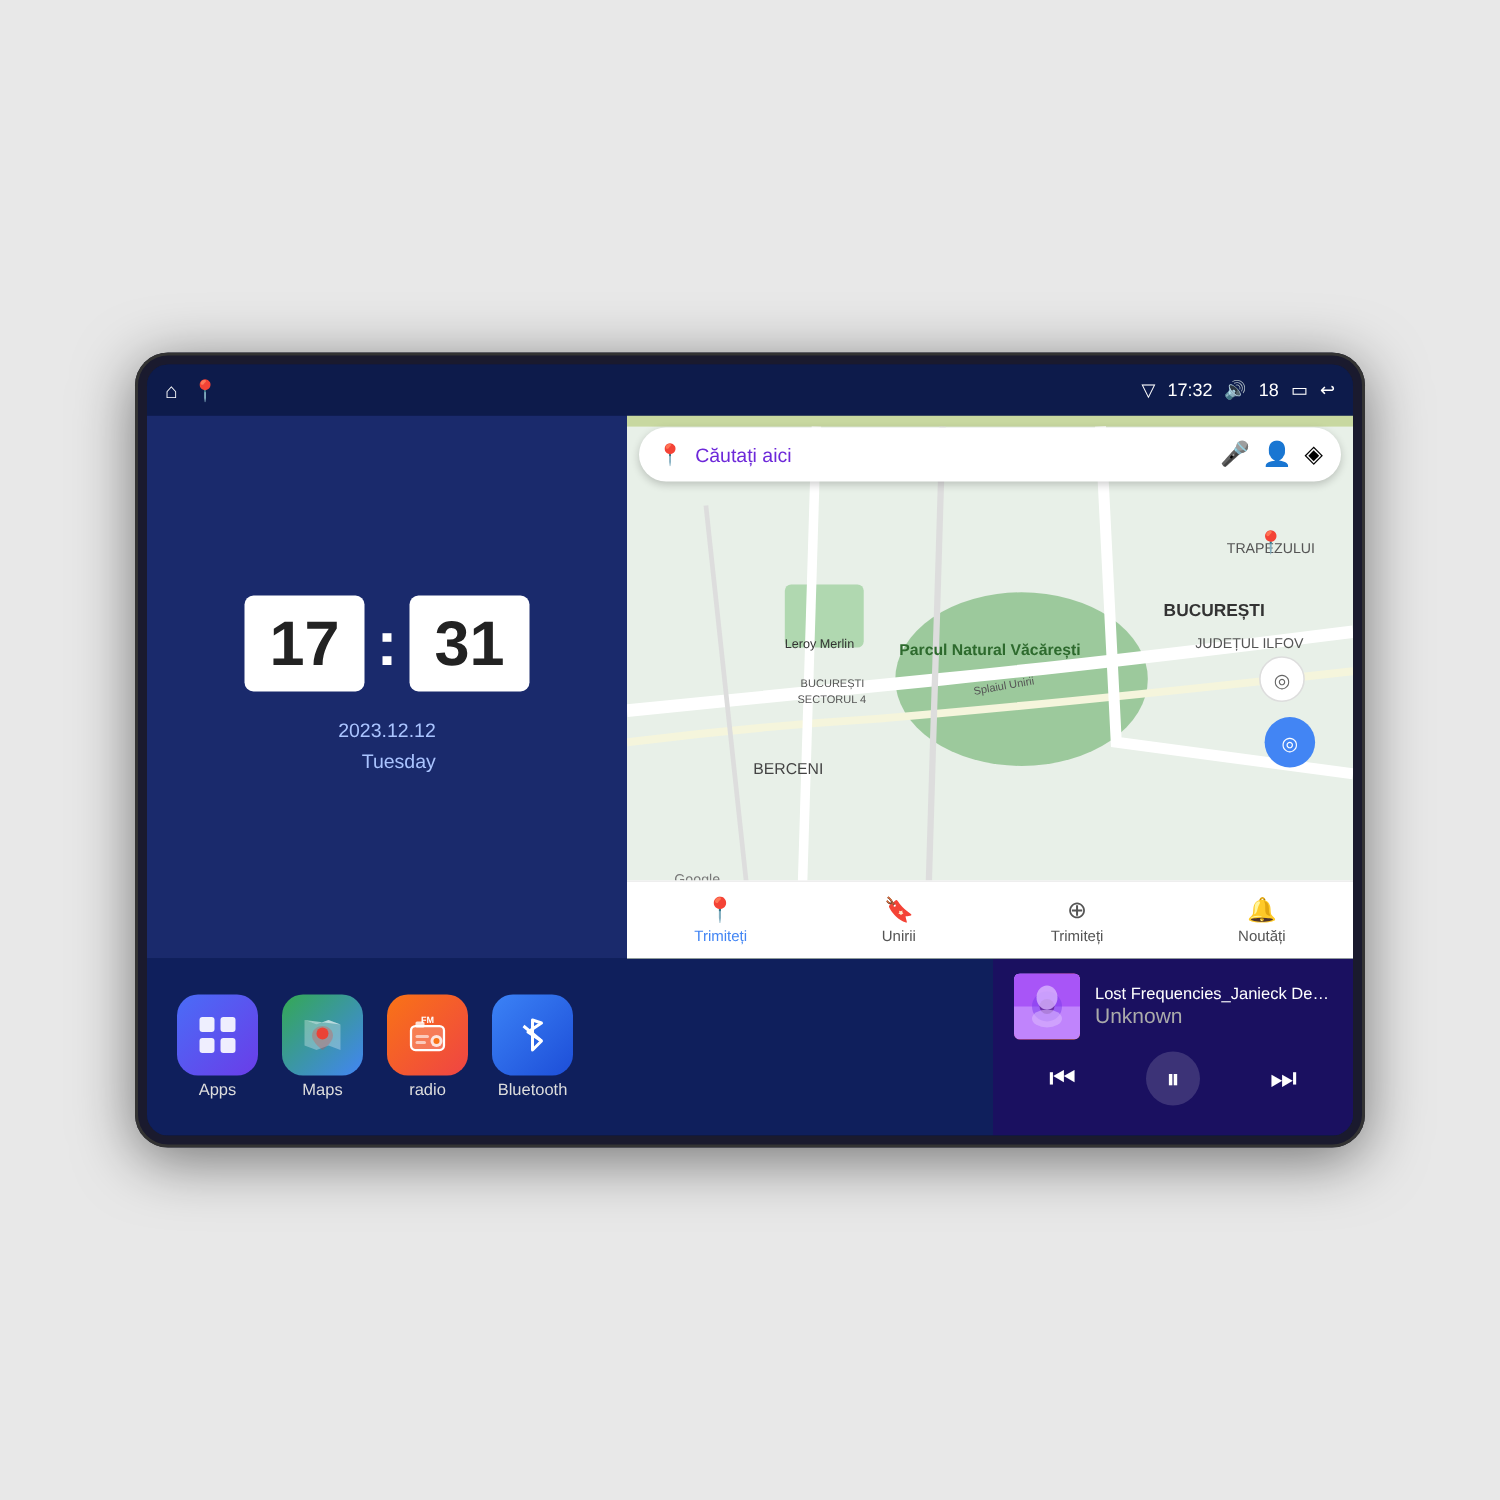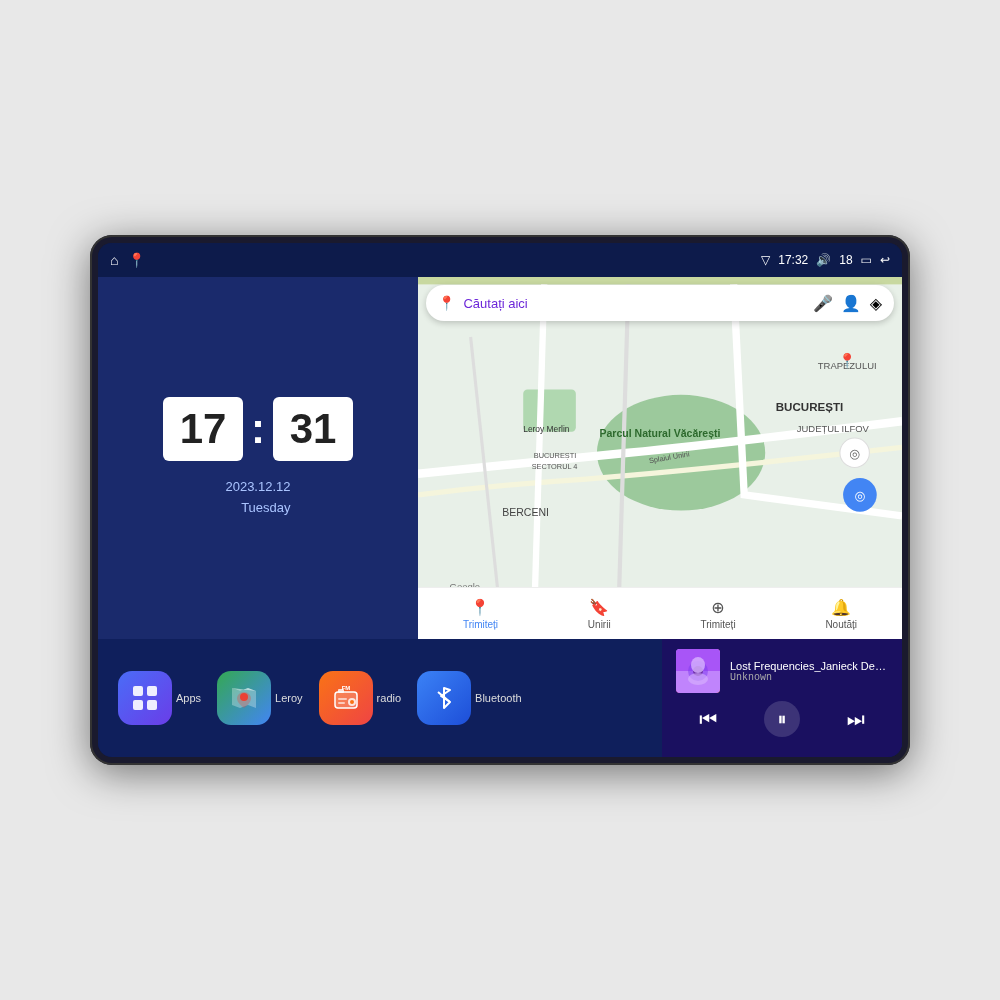--- a/index.html
+++ b/index.html
@@ -183,20 +183,21 @@
     .app-icons-area {
       flex: 1;
       display: flex;
       align-items: center;
       justify-content: flex-start;
       padding: 8px 20px;
       gap: 16px;
     }
     .app-icon-item {
       display: flex;
+      flex-direction: column;
       align-items: center;
       gap: 4px;
       cursor: pointer;
     }
     .app-icon-box {
       width: 54px;
       height: 54px;
       border-radius: 14px;
       display: flex;
       align-items: center;
@@ -249,22 +250,21 @@
     }
     .music-title {
       color: #fff;
       font-size: 11px;
       white-space: nowrap;
       overflow: hidden;
       text-overflow: ellipsis;
     }
     .music-artist {
       color: #aaa;
-      font-size: 10px;
-      font-family: Liberation Mono, monospace;
+      font-size: 14px;
     }
     .music-controls {
       display: flex;
       align-items: center;
       justify-content: space-around;
     }
     .music-btn {
       color: #fff;
       font-size: 20px;
       cursor: pointer;
@@ -406,21 +406,21 @@
 
           <div class="app-icon-item">
             <div class="app-icon-box icon-maps">
               <svg width="28" height="28" viewBox="0 0 28 28" xmlns="http://www.w3.org/2000/svg">
                 <polygon points="2,4 10,7 18,4 26,7 26,24 18,21 10,24 2,21" fill="#fff" opacity="0.3"></polygon>
                 <polygon points="2,4 10,7 18,4 26,7" fill="#fff" opacity="0.5"></polygon>
                 <circle cx="14" cy="13" r="4" fill="#ea4335"></circle>
                 <path d="M14,8 C10,8 7,11 7,14.5 C7,19 14,24 14,24 C14,24 21,19 21,14.5 C21,11 18,8 14,8Z" fill="#ea4335" opacity="0.3"></path>
               </svg>
             </div>
-            <span class="app-icon-label">Leroy</span>
+            <span class="app-icon-label">Maps</span>
           </div>
 
           <div class="app-icon-item">
             <div class="app-icon-box icon-radio">
               <svg width="28" height="28" viewBox="0 0 28 28" xmlns="http://www.w3.org/2000/svg">
                 <rect x="3" y="8" width="22" height="16" rx="3" fill="#fff" opacity="0.2"></rect>
                 <rect x="3" y="8" width="22" height="16" rx="3" stroke="#fff" stroke-width="1.5" fill="none"></rect>
                 <rect x="6" y="5" width="6" height="4" rx="1" fill="#fff" opacity="0.8"></rect>
                 <text x="14" y="6" font-size="6" fill="#fff" font-weight="bold" text-anchor="middle">FM</text>
                 <circle cx="20" cy="18" r="4" fill="#fff" opacity="0.8"></circle>

